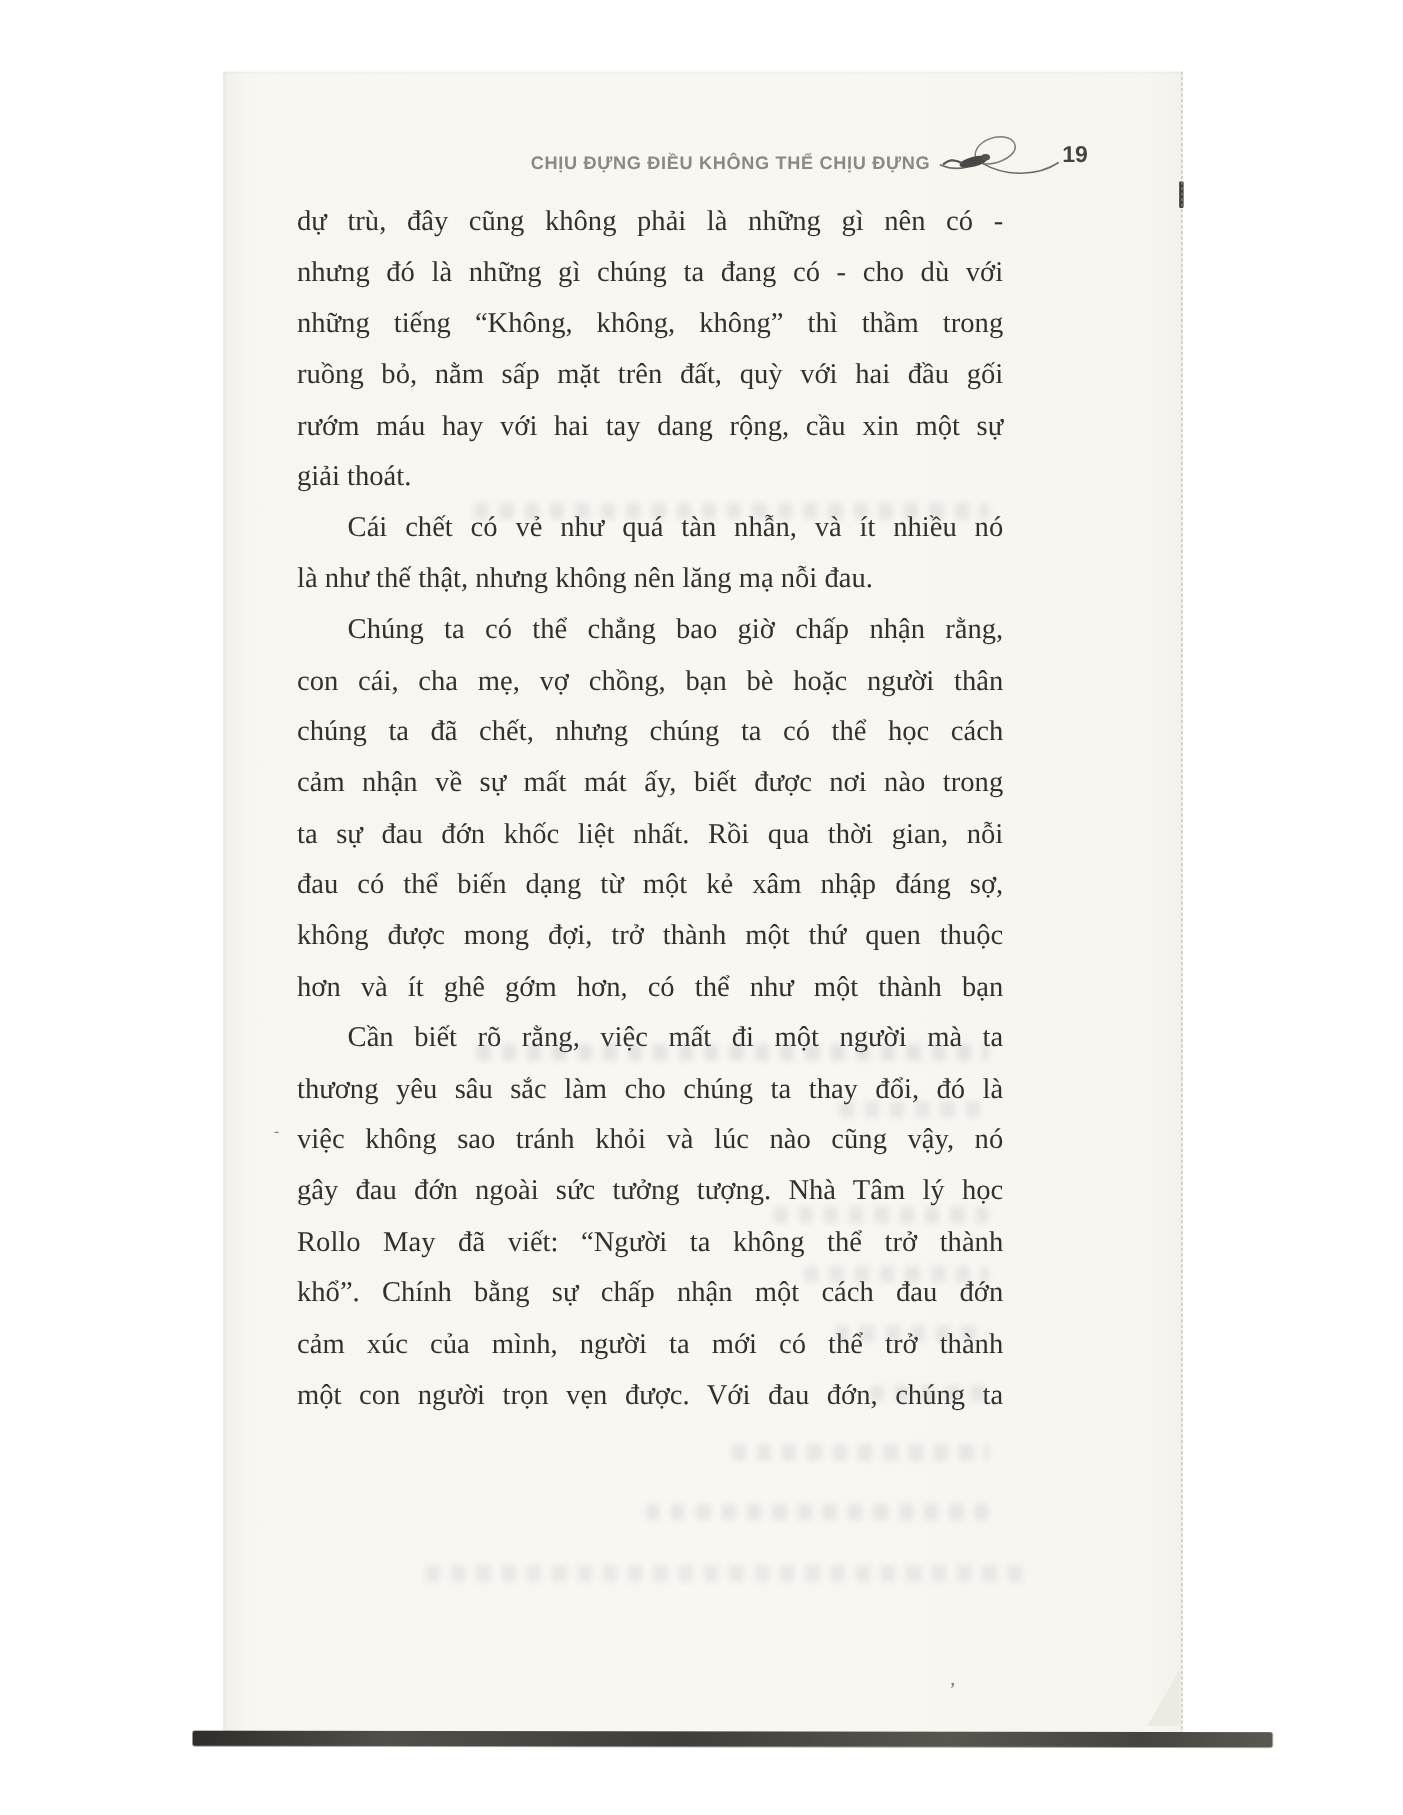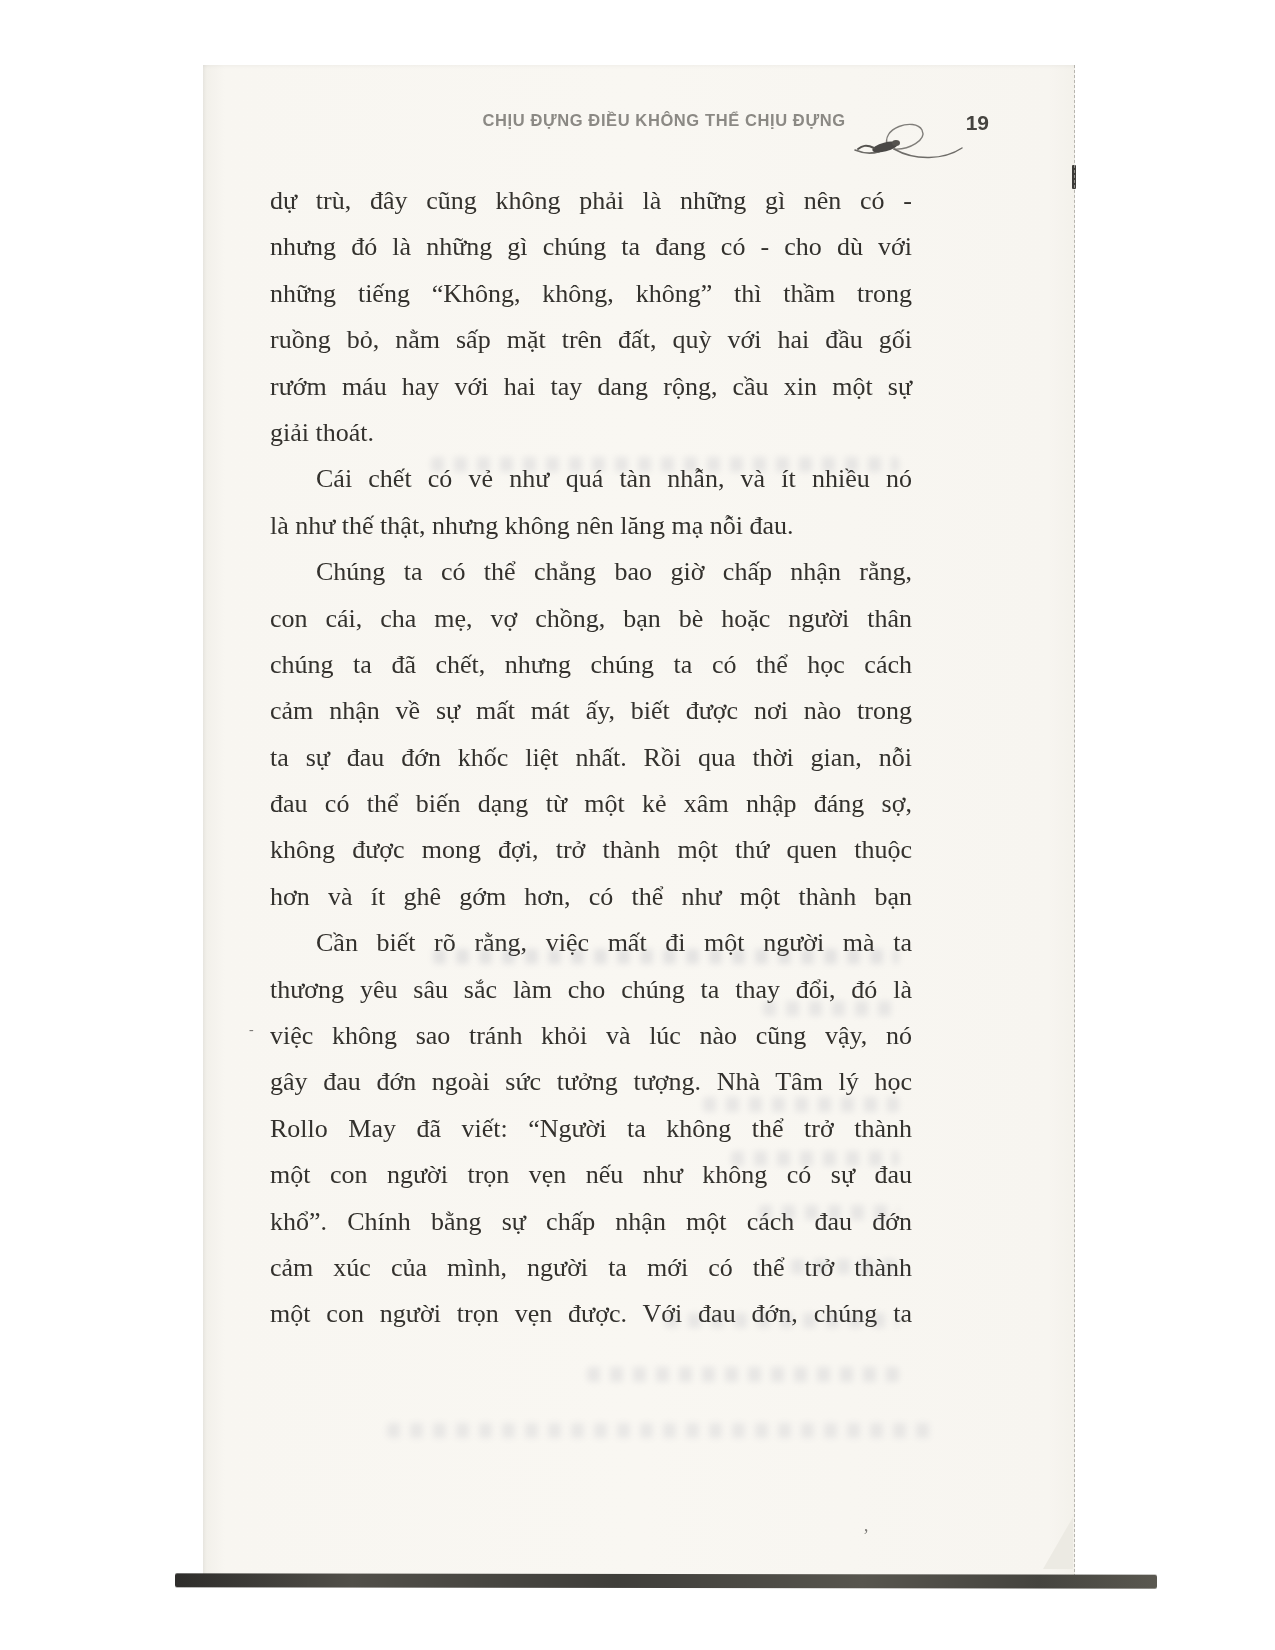--- a/index.html
+++ b/index.html
@@ -37,21 +37,21 @@
   }
   .corner-fold{
     position:absolute;right:2px;top:1452px;width:0;height:0;
     border-left:30px solid transparent;
     border-bottom:52px solid #eceae3;
     filter:blur(.5px);
   }
   
   .running-head{
     position:absolute;top:46px;right:86px;
-    display:flex;align-items:flex-start;
+    display:flex;align-items:flex-end;
     font-family:"Liberation Sans","DejaVu Sans",sans-serif;
   }
   .running-head .title{
     color:#8b8984;
     font-size:16.5px;font-weight:600;letter-spacing:.6px;
     white-space:nowrap;
   }
   .running-head .doodle{
     width:112px;height:42px;
     margin:6px -24px 0 6px;
@@ -129,21 +129,20 @@
       <div class="line">cảm nhận về sự mất mát ấy, biết được nơi nào trong</div>
       <div class="line">ta sự đau đớn khốc liệt nhất. Rồi qua thời gian, nỗi</div>
       <div class="line">đau có thể biến dạng từ một kẻ xâm nhập đáng sợ,</div>
       <div class="line">không được mong đợi, trở thành một thứ quen thuộc</div>
       <div class="line">hơn và ít ghê gớm hơn, có thể như một thành bạn</div>
       <div class="line indent">Cần biết rõ rằng, việc mất đi một người mà ta</div>
       <div class="line">thương yêu sâu sắc làm cho chúng ta thay đổi, đó là</div>
       <div class="line">việc không sao tránh khỏi và lúc nào cũng vậy, nó</div>
       <div class="line">gây đau đớn ngoài sức tưởng tượng. Nhà Tâm lý học</div>
       <div class="line">Rollo May đã viết: “Người ta không thể trở thành</div>
-      <div class="line">một con người trọn vẹn nếu như không có sự đau</div>
       <div class="line">khổ”. Chính bằng sự chấp nhận một cách đau đớn</div>
       <div class="line">cảm xúc của mình, người ta mới có thể trở thành</div>
       <div class="line">một con người trọn vẹn được. Với đau đớn, chúng ta</div>
     </div>
 
   <div class="ghost" style="left:228px;top:392px;width:468px;"></div>
   <div class="ghost" style="left:230px;top:884px;width:466px;opacity:.38;"></div>
   <div class="ghost" style="left:560px;top:936px;width:136px;"></div>
   <div class="ghost" style="left:500px;top:1032px;width:196px;"></div>
   <div class="ghost" style="left:528px;top:1086px;width:168px;"></div>

